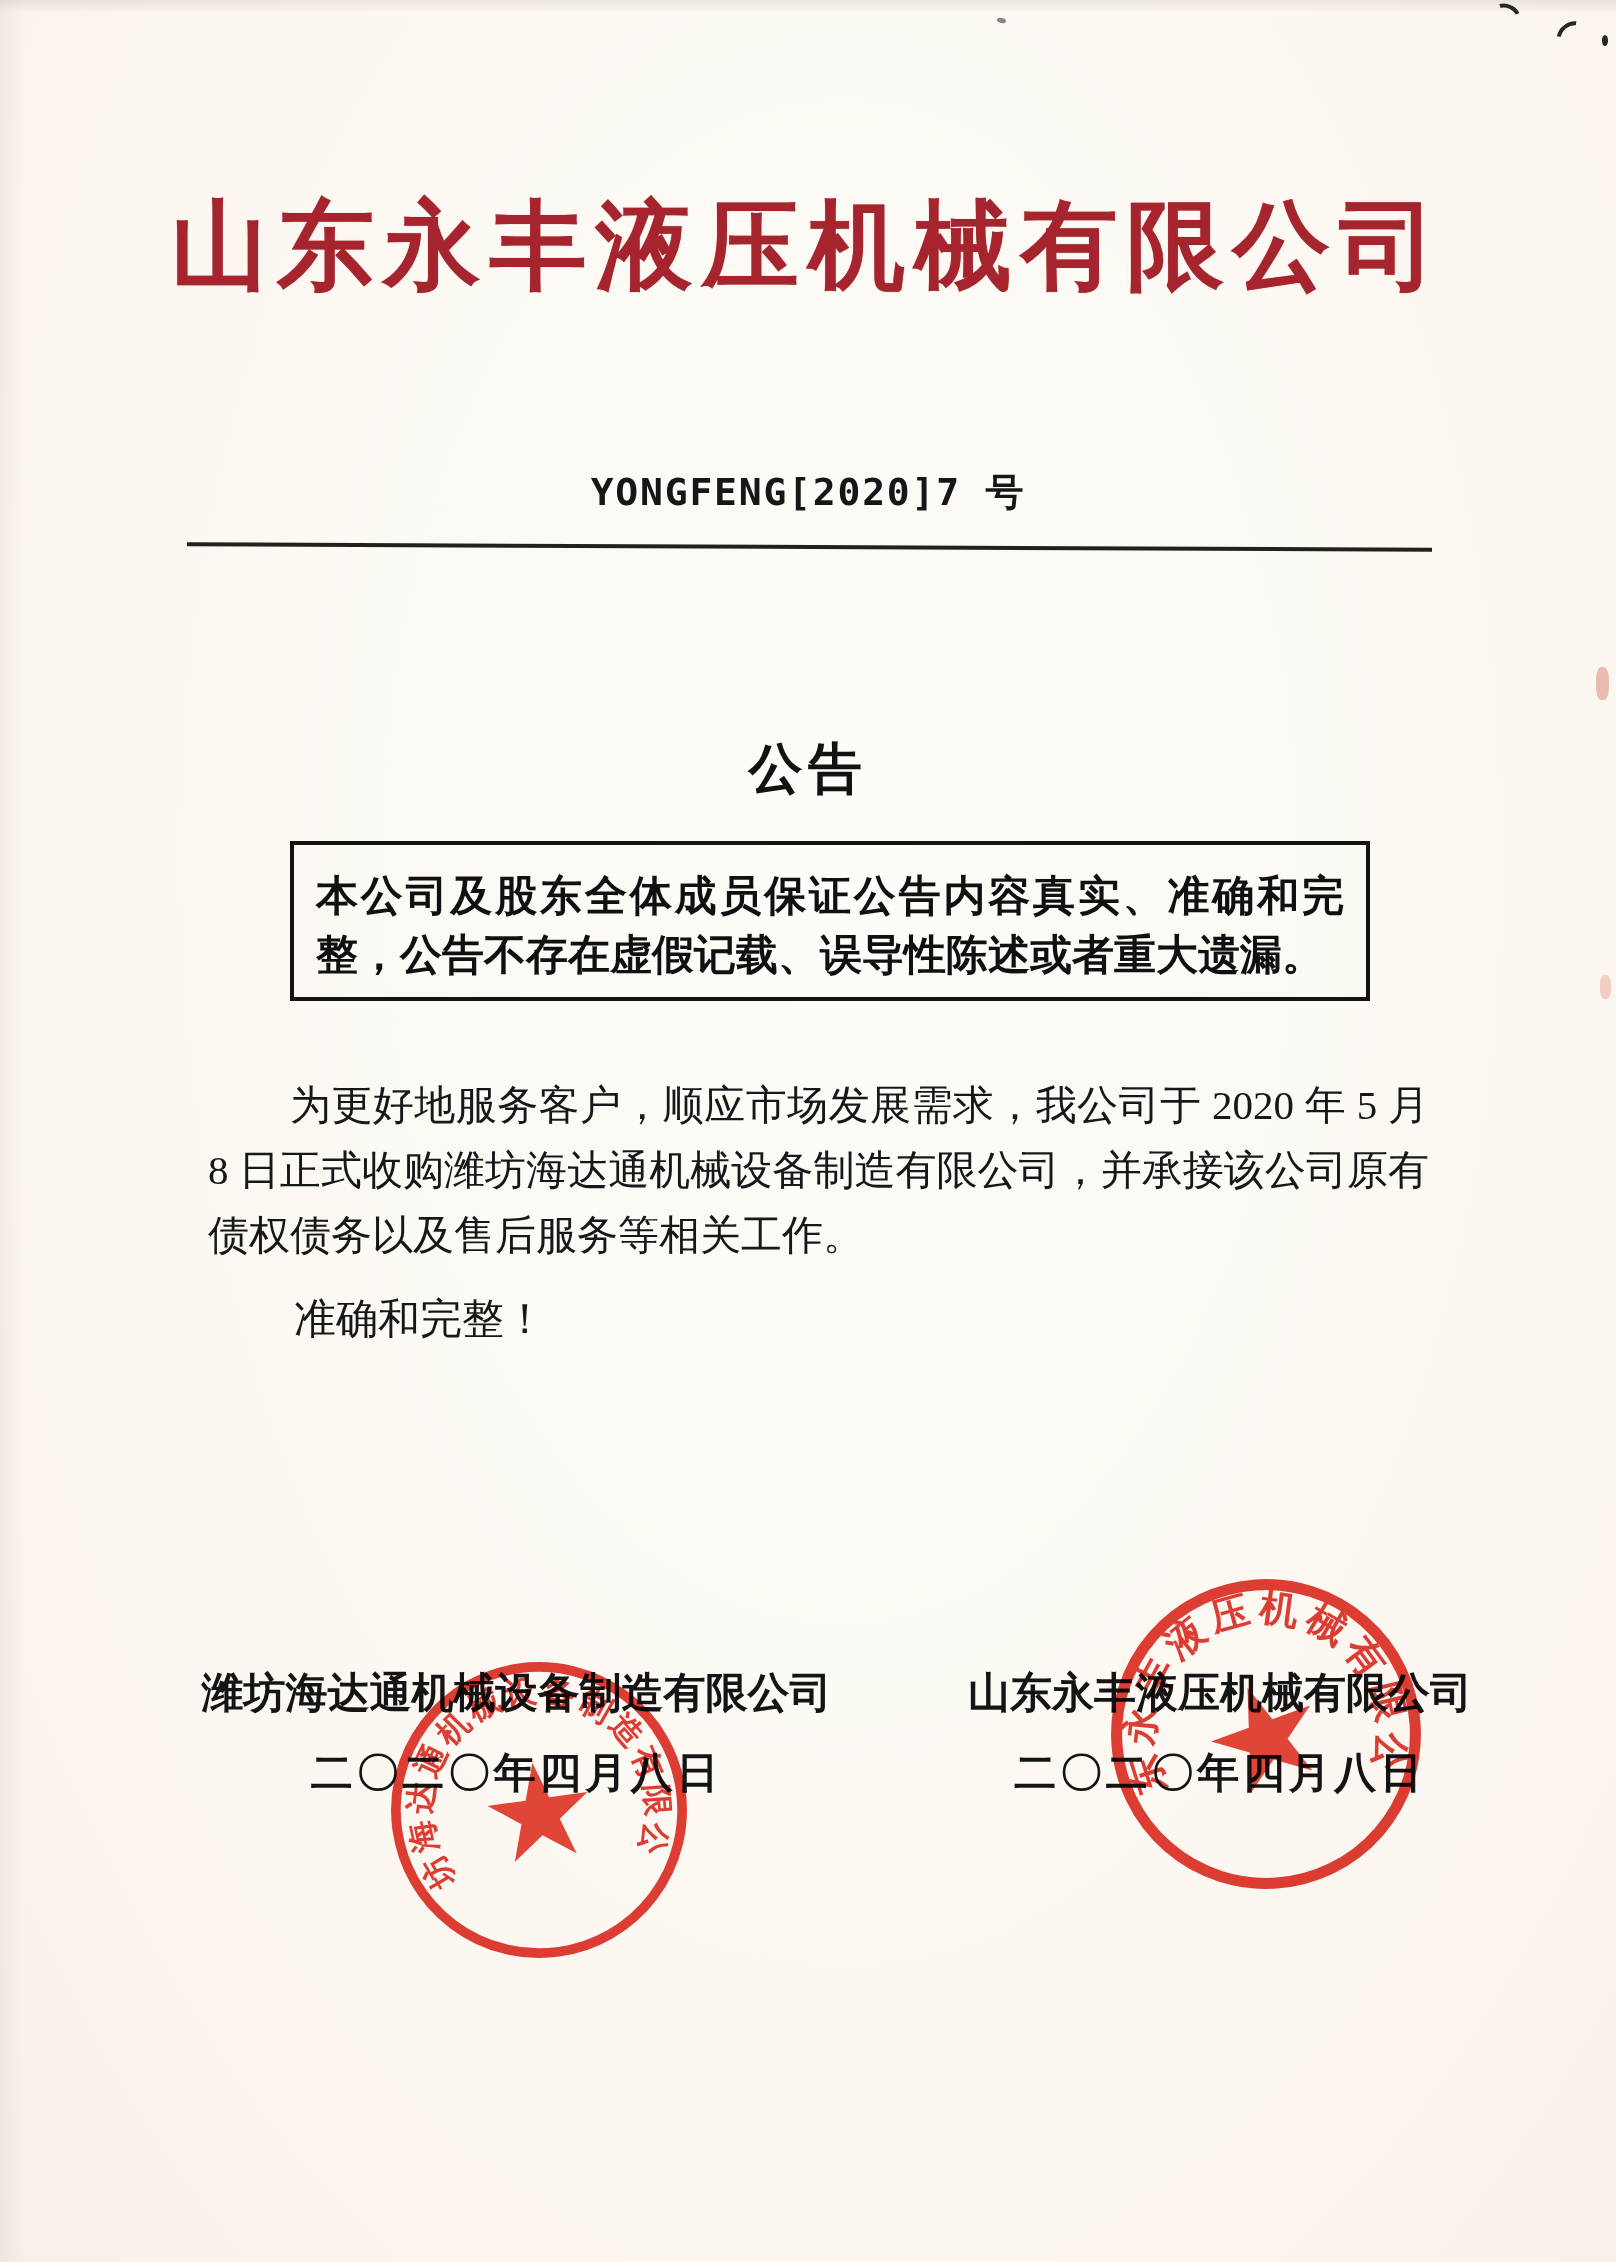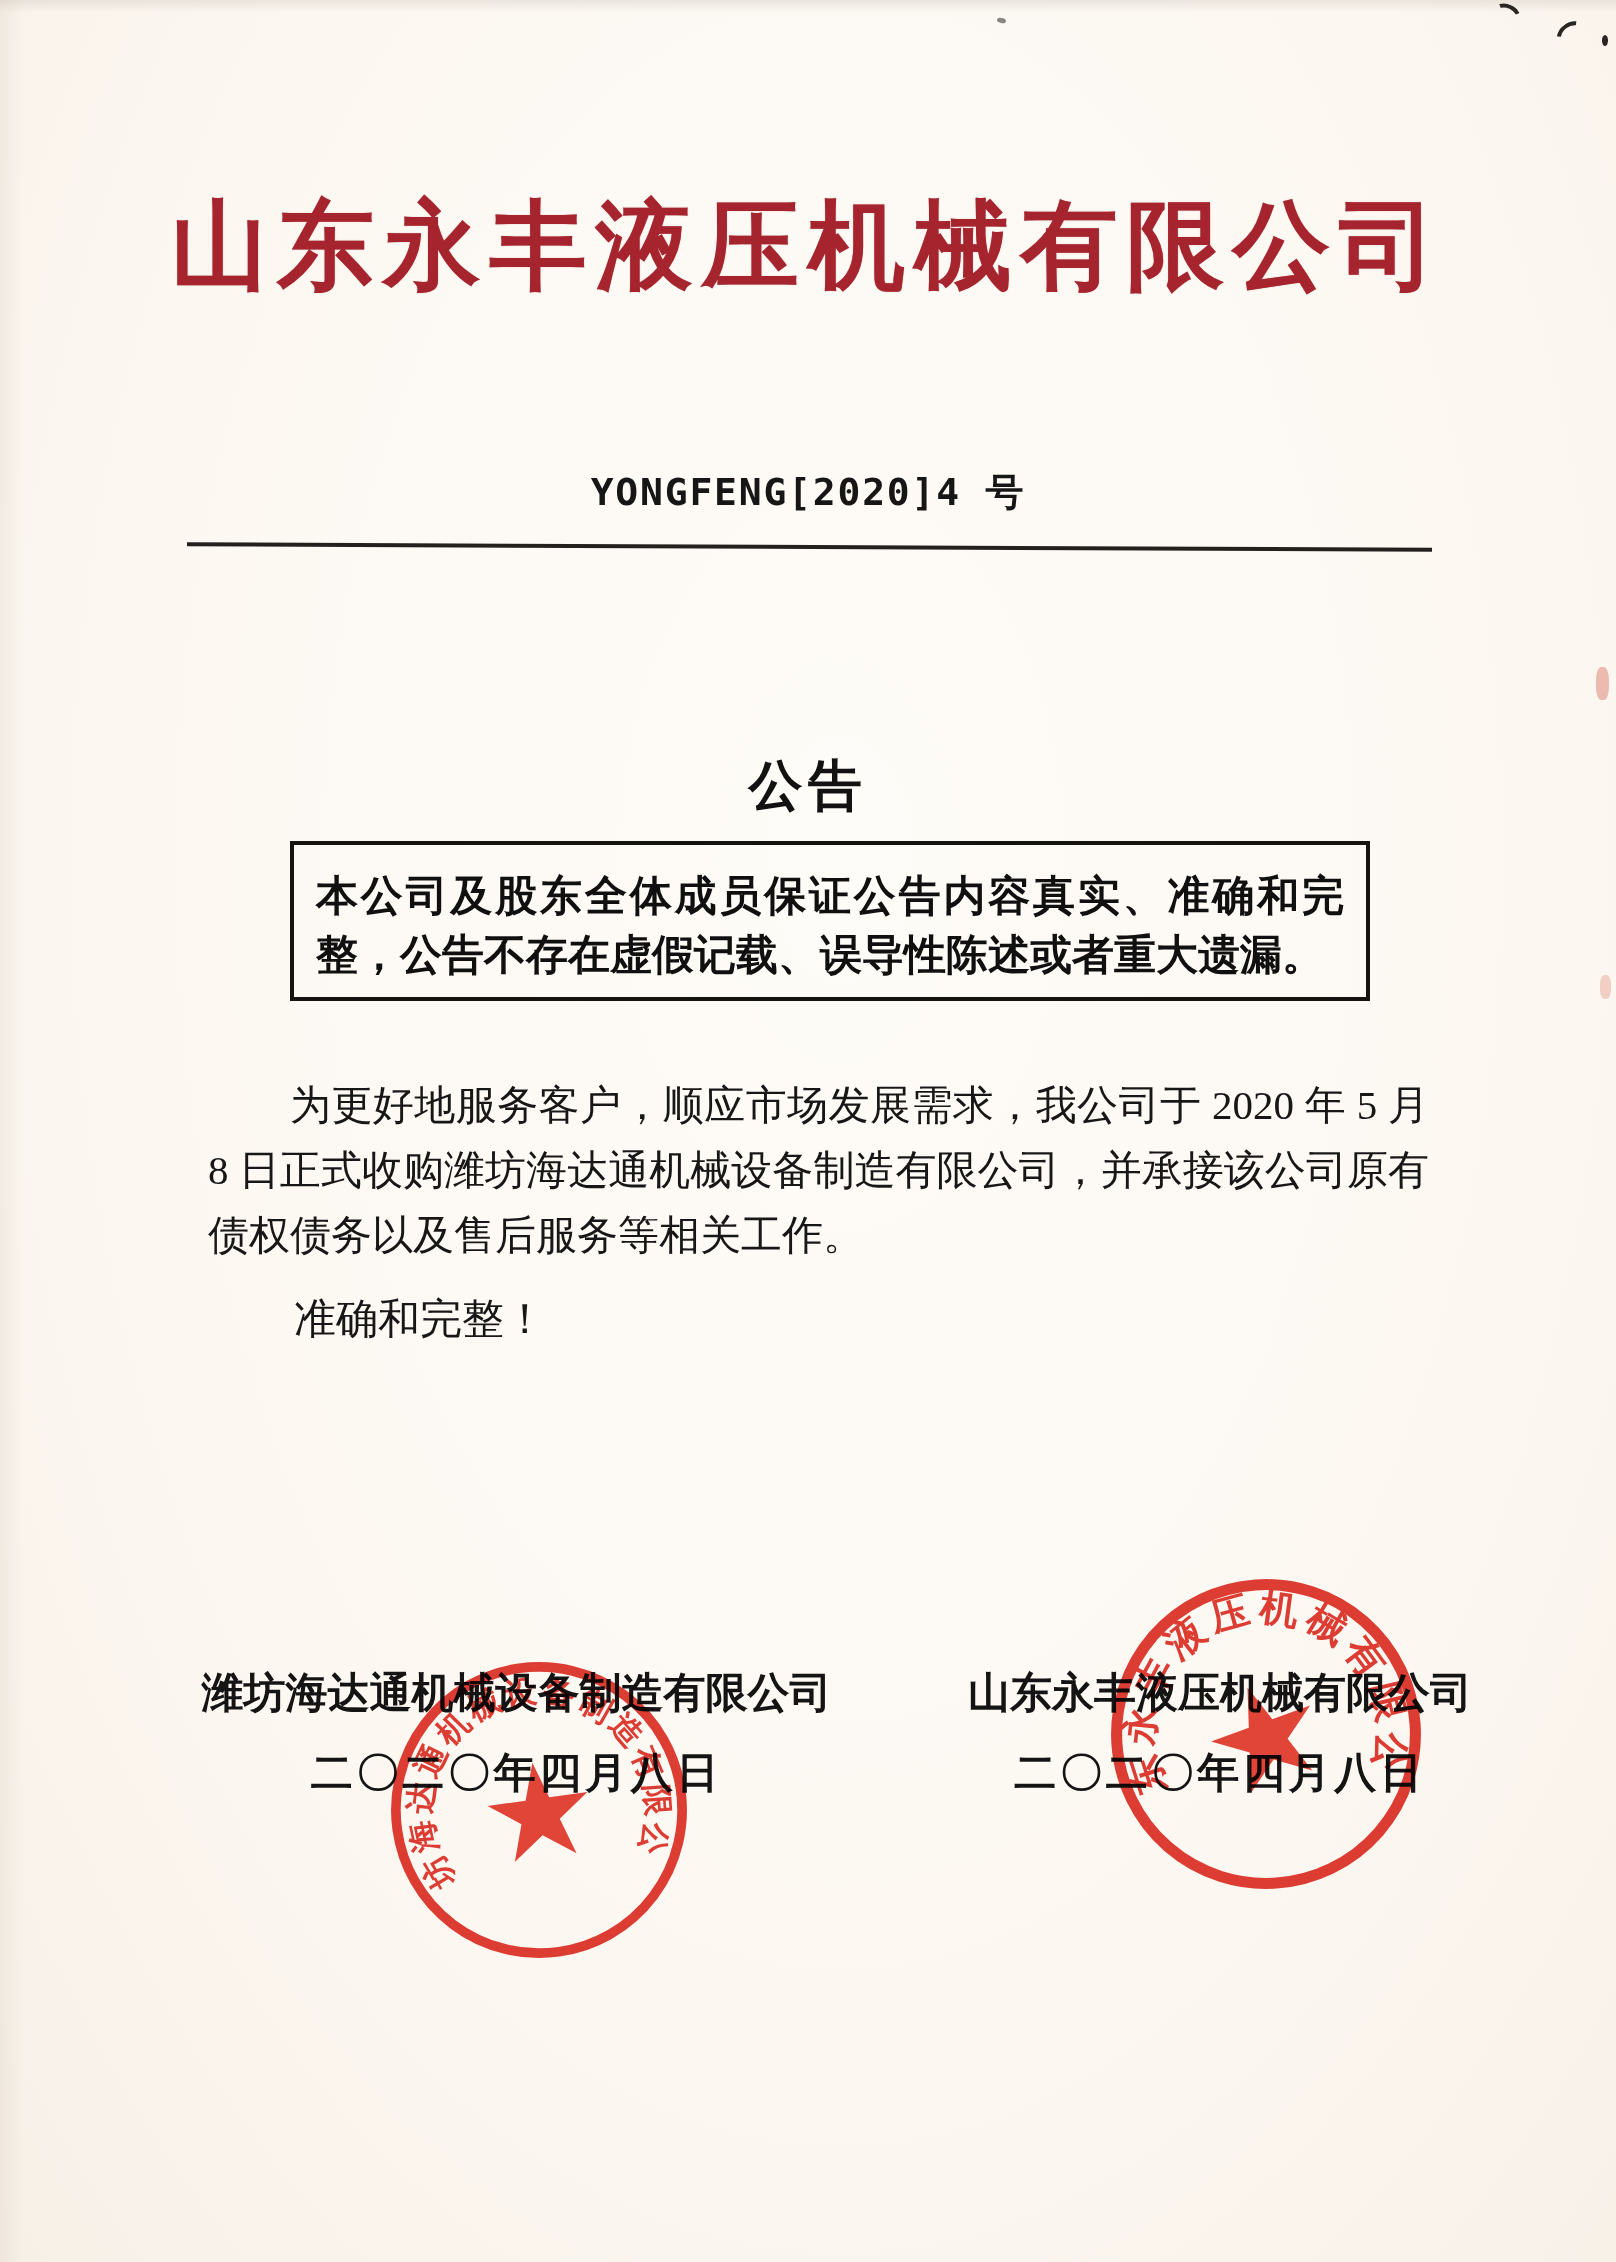--- a/index.html
+++ b/index.html
@@ -42,21 +42,21 @@
   }
   .heading-1{
     top:628px;
     font-size:54px;
     font-weight:bold;
     letter-spacing:2.8px;
     color:#121212;
     white-space:nowrap;
   }
   .heading-2{
-    top:750px;
+    top:733px;
     font-size:54px;
     font-weight:bold;
     letter-spacing:5.5px;
     color:#121212;
     text-align:center;
   }
   .notice-box{
     top:841px;left:290px;width:1080px;
     box-sizing:border-box;
     border:4.6px solid #15130f;
@@ -108,21 +108,21 @@
   .speck.curve{background:none;border:4.6px solid #2a2622;border-radius:50%;border-color:#2a2622 transparent transparent transparent;}
   .smudge-red{position:absolute;background:#d9705f;opacity:.45;border-radius:40%;}
 </style>
 </head>
 <body>
 
 <div class="page">
 
   <div class="abs centered company-title">山东永丰液压机械有限公司</div>
 
-  <div class="abs centered doc-number">YONGFENG[2020]4 号</div>
+  <div class="abs centered doc-number">YONGFENG[2020]7 号</div>
 
   <div class="abs rule"></div>
 
   <div class="abs centered heading-2">公告</div>
 
   <div class="abs notice-box">本公司及股东全体成员保证公告内容真实、准确和完整，公告不存在虚假记载、误导性陈述或者重大遗漏。</div>
 
   <div class="abs body-par">为更好地服务客户，顺应市场发展需求，我公司于 2020 年 5 月 8 日正式收购潍坊海达通机械设备制造有限公司，并承接该公司原有债权债务以及售后服务等相关工作。</div>
 
   <div class="abs closing">准确和完整！</div>

